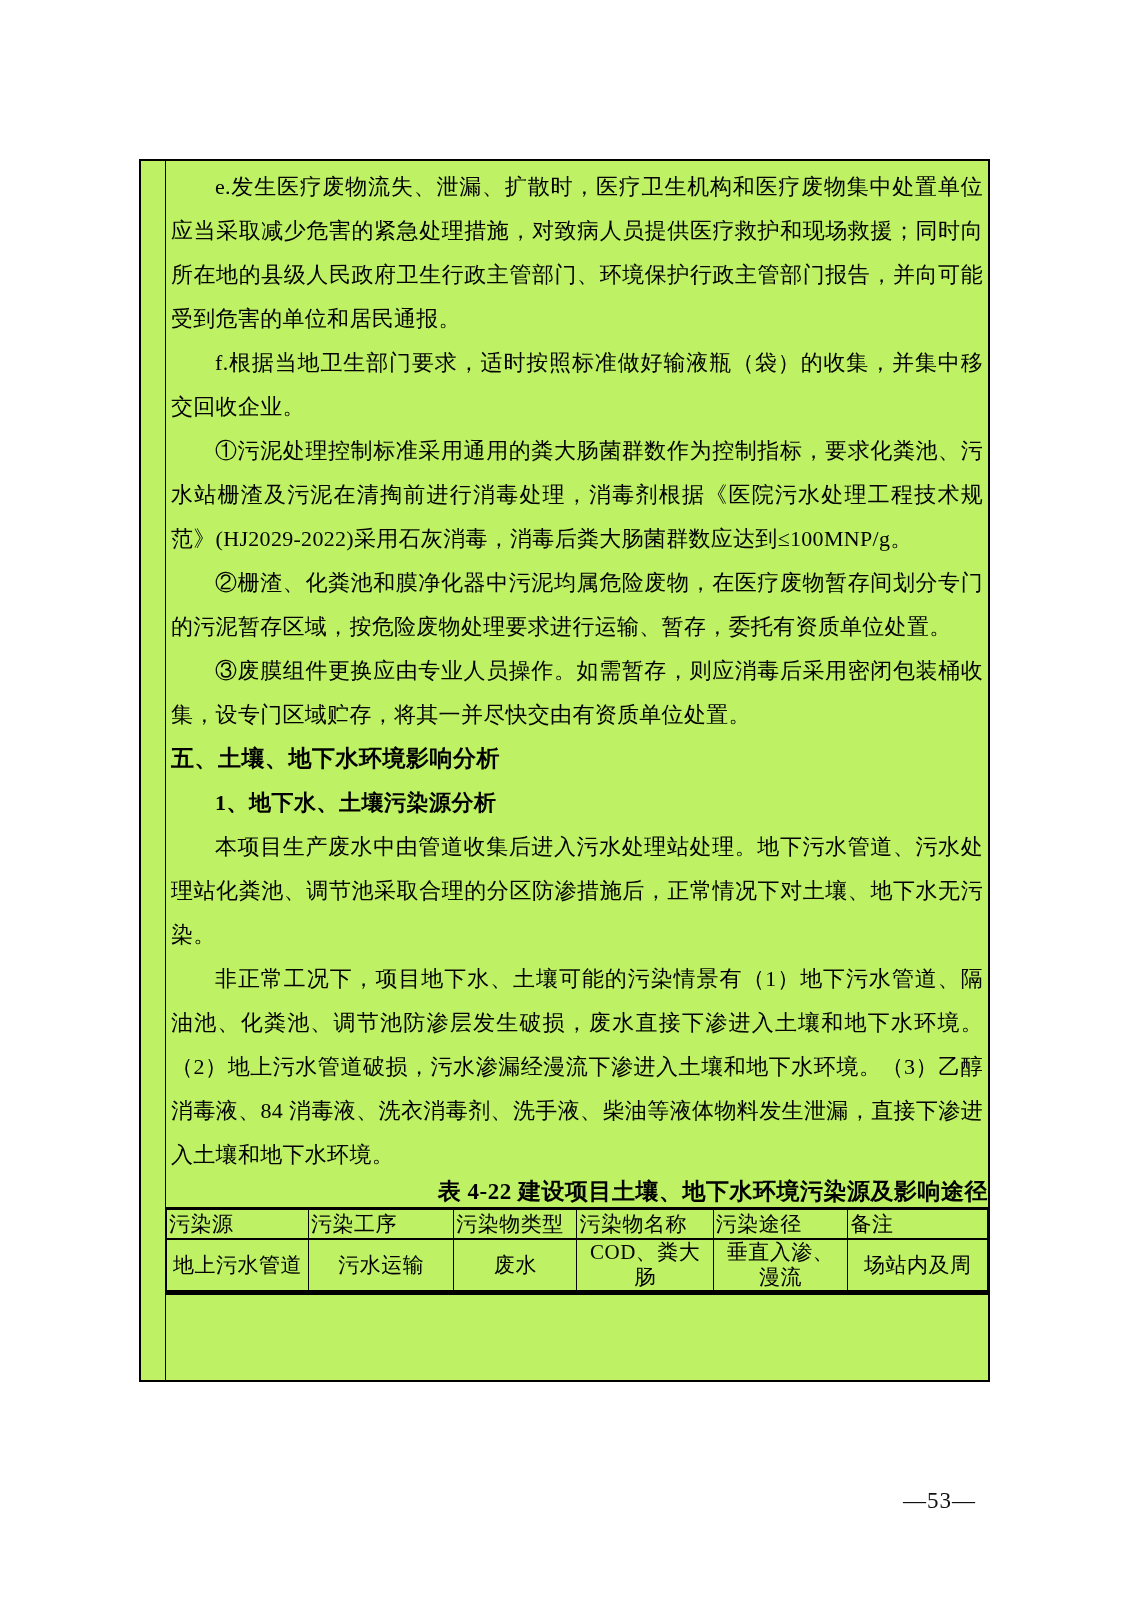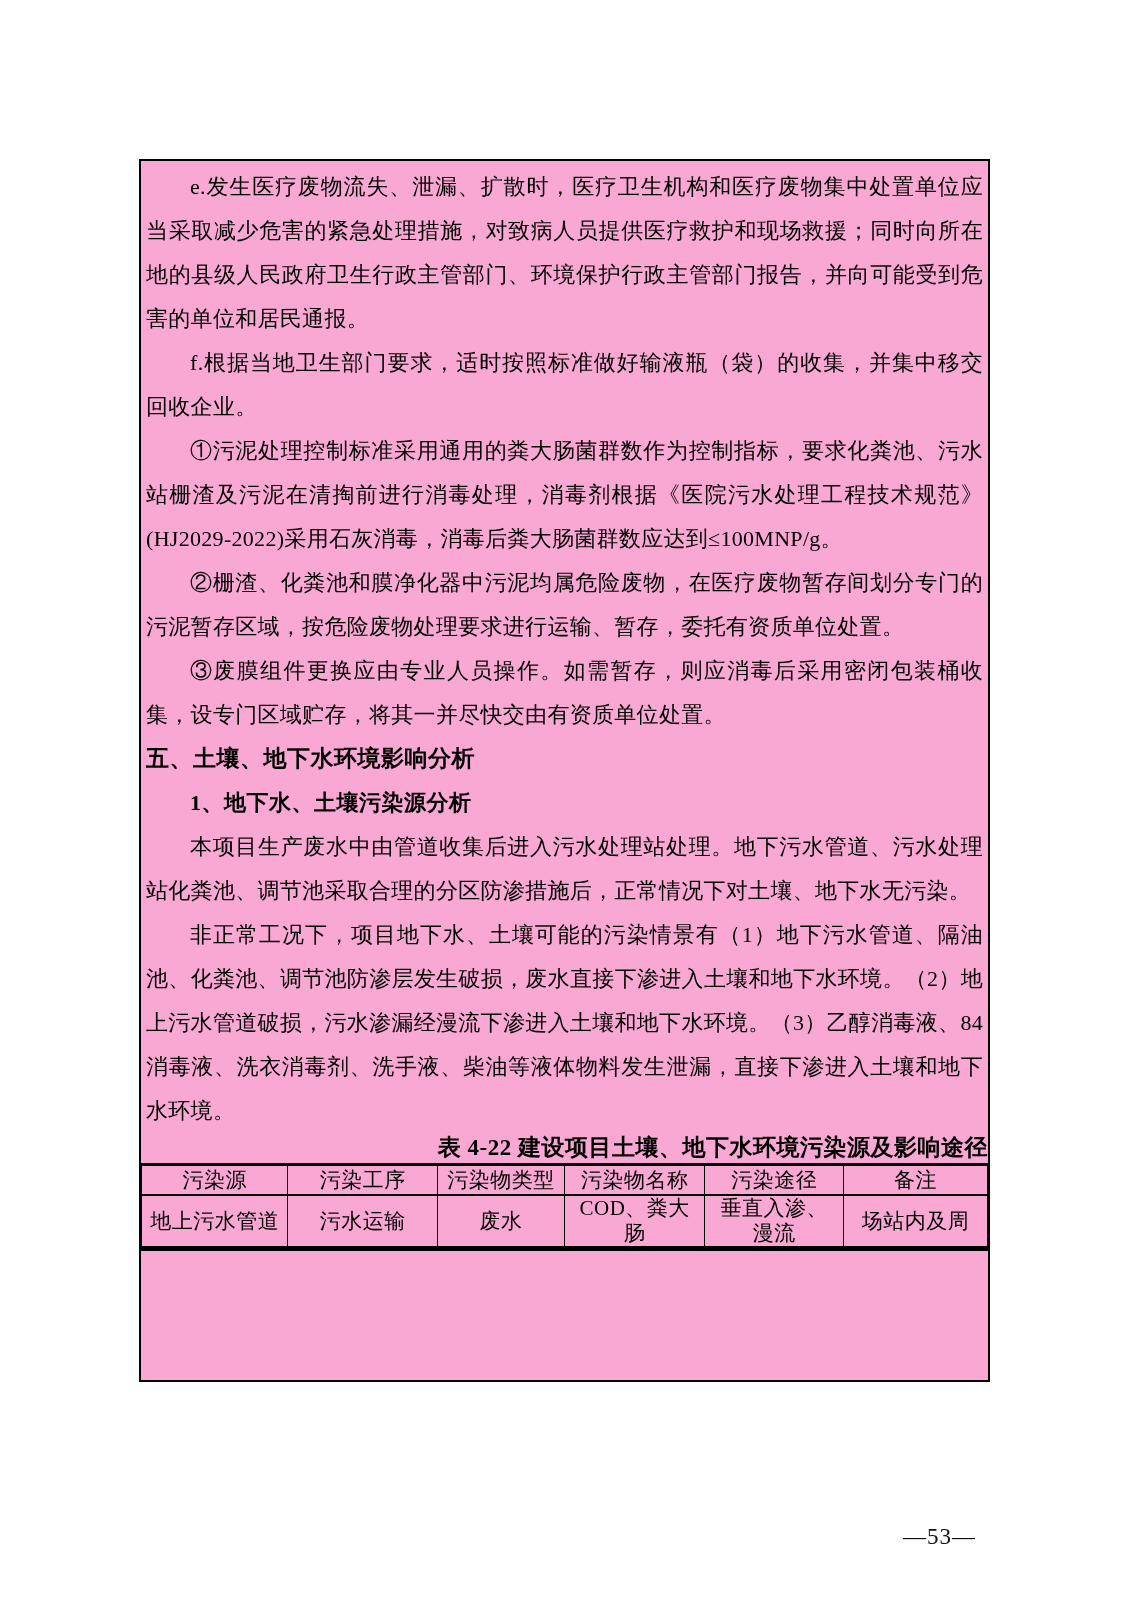--- a/index.html
+++ b/index.html
@@ -17,22 +17,21 @@
   }
   .doc-frame {
     position: absolute;
     left: 139px;
     top: 159px;
     width: 851px;
     height: 1223px;
     border: 2px solid #000000;
     box-sizing: border-box;
     display: flex;
-    background: #f9a8d4;
-    flex-direction: column;
+    background: #bef264;
   }
   .gutter {
     flex: none;
     width: 24px;
     border-right: 1px solid #000000;
   }
   .content {
     flex: 1;
     min-width: 0;
     padding-top: 4px;
@@ -76,40 +75,40 @@
     border-collapse: collapse;
     table-layout: fixed;
   }
   table.pollution-table th {
     border: 1px solid #000000;
     border-top: 3px solid #000000;
     border-bottom: 2px solid #000000;
     height: 28px;
     font-size: 21px;
     font-weight: normal;
-    text-align: center;
+    text-align: left;
     vertical-align: middle;
     padding: 0 2px;
     letter-spacing: 0.5px;
   }
   table.pollution-table td {
     border: 1px solid #000000;
     border-bottom: 5px solid #000000;
     height: 46px;
     font-size: 21px;
     line-height: 25px;
     text-align: center;
     vertical-align: middle;
     padding: 0 6px;
     letter-spacing: 0.5px;
   }
   .page-number {
     position: absolute;
     left: 903px;
-    top: 1524px;
+    top: 1488px;
     font-size: 23px;
     letter-spacing: 1px;
     color: #111111;
   }
 </style>
 </head>
 <body>
 
 <div class="doc-frame">
   <div class="gutter"></div>

